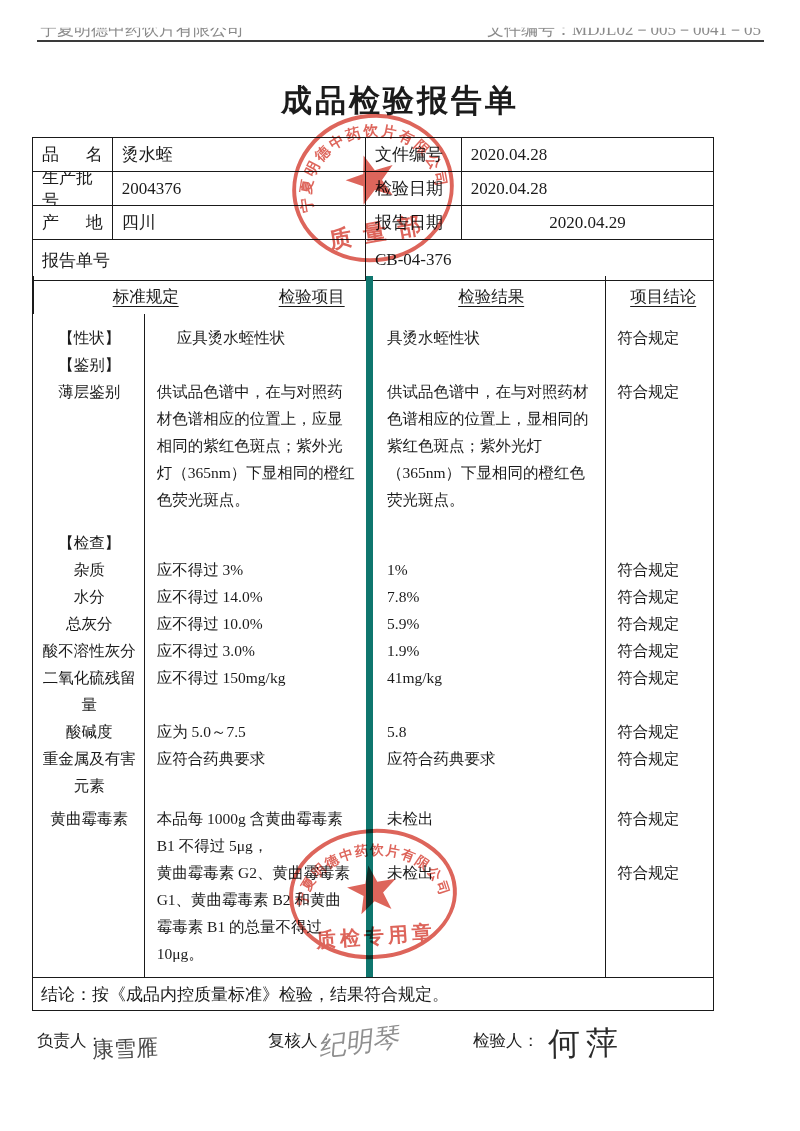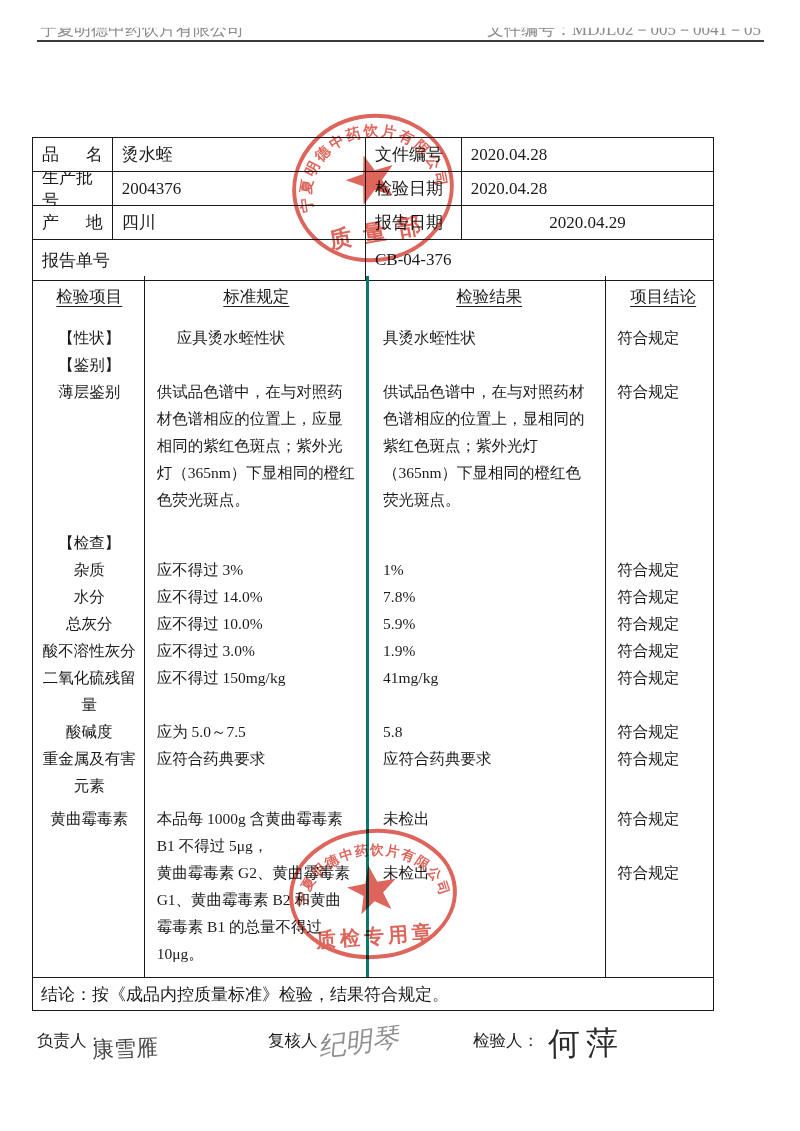--- a/index.html
+++ b/index.html
@@ -26,21 +26,21 @@
   .spread{display:block;width:100%;text-align:justify;text-align-last:justify;}
   
   .main-table{position:absolute;left:32px;top:276px;width:682px;height:702px;
     border:1.6px solid #1a1a1a;border-top:none;box-sizing:border-box;
     display:flex;flex-direction:column;}
   .mt-row{display:flex;}
   .mt-row.filler{flex:1;}
   .mt-cell{box-sizing:border-box;font-size:15.5px;line-height:27px;}
   .mt-c0{width:111px;padding:0 4px 0 6px;text-align:center;}
   .mt-c1{width:223px;padding:0 10px 0 12px;border-left:1px solid #1a1a1a;}
-  .mt-c2{width:240px;padding:0 10px 0 14px;border-left:3px solid #0f766e;}
+  .mt-c2{width:240px;padding:0 10px 0 14px;border-left:7px solid #0f766e;}
   .mt-c3{width:108px;padding:0 4px 0 11px;border-left:1px solid #1a1a1a;}
   .mt-row.head .mt-cell{font-size:16.5px;text-align:center;padding-top:7px;padding-bottom:4px;}
   .mt-row.head .mt-cell span{text-decoration:underline;text-underline-offset:4px;}
   
   .conclusion{position:absolute;left:32px;top:978px;width:682px;height:33px;
     border:1.6px solid #1a1a1a;border-top:none;box-sizing:border-box;
     display:flex;align-items:center;padding:0 8px;font-size:17px;}
   
   .sig-row{position:absolute;left:0;top:1022px;width:100%;height:70px;font-size:16.5px;}
   .sig-label{position:absolute;top:8px;}
@@ -56,20 +56,21 @@
 </head>
 <body>
 
 <div class="doc">
 
   <div class="page-top">
     <span class="ph-txt ph-company">宁夏明德中药饮片有限公司</span>
     <span class="ph-txt ph-docno">文件编号：MDJL02－005－0041－05</span>
   </div>
 
+  <div class="title">成品检验报告单</div>
 
   <div class="info-table" id="info-table">
       <div class="it-row" style="height: 33px;">
         <div class="it-cell " style="width: 79px;">
           <span class="spread">品名</span>
         </div>
         <div class="it-cell bl" style="width: 254px;">
           <span>烫水蛭</span>
         </div>
         <div class="it-cell bl" style="width: 96px;">
@@ -108,22 +109,22 @@
         </div>
       </div>
       <div class="it-row" style="height: 40px;">
         <div class="it-cell " style="width: 333px;">报告单号</div>
         <div class="it-cell bl" style="width: 349px;">CB-04-376</div>
       </div>
     </div>
 
   <div class="main-table" id="main-table">
       <div class="mt-row head">
+        <div class="mt-cell mt-c1"><span>标准规定</span></div>
         <div class="mt-cell mt-c0"><span>检验项目</span></div>
-        <div class="mt-cell mt-c1"><span>标准规定</span></div>
         <div class="mt-cell mt-c2"><span>检验结果</span></div>
         <div class="mt-cell mt-c3"><span>项目结论</span></div>
       </div>
       <div class="mt-row">
         <div class="mt-cell mt-c0" style="padding-top: 10px;">【性状】</div>
         <div class="mt-cell mt-c1" style="padding-top: 10px; padding-left: 32px;">应具烫水蛭性状</div>
         <div class="mt-cell mt-c2" style="padding-top: 10px;">具烫水蛭性状</div>
         <div class="mt-cell mt-c3" style="padding-top: 10px;">符合规定</div>
       </div>
       <div class="mt-row">

